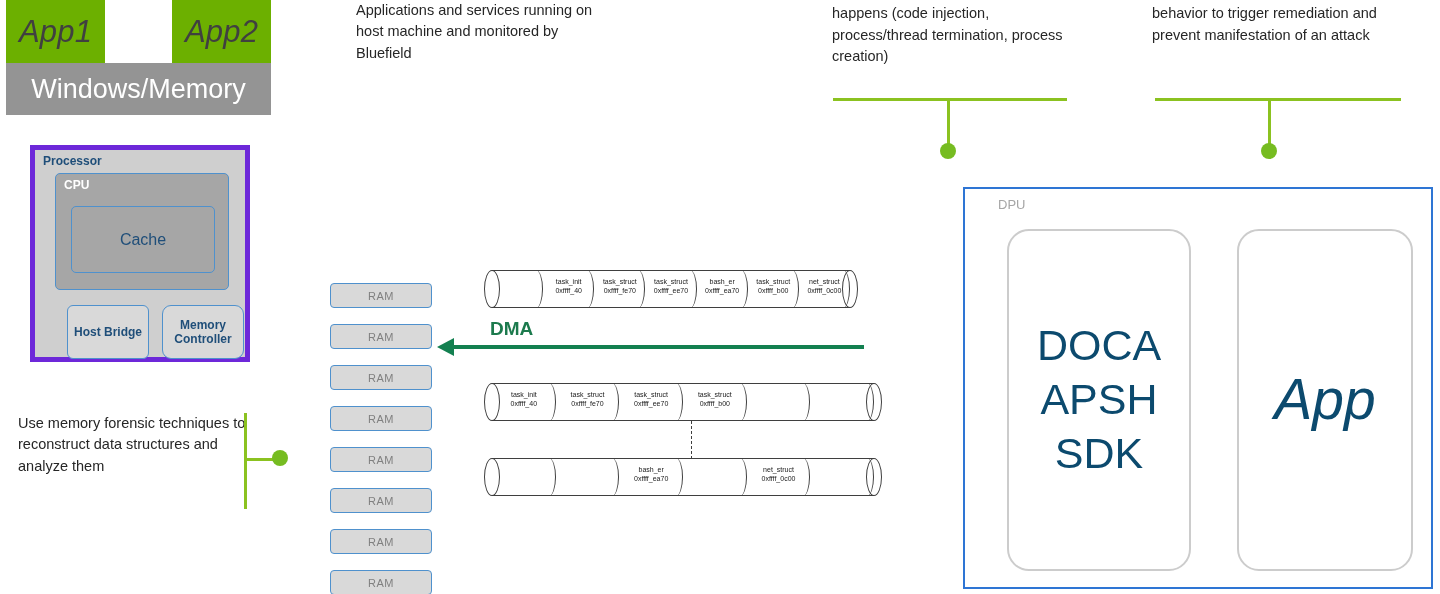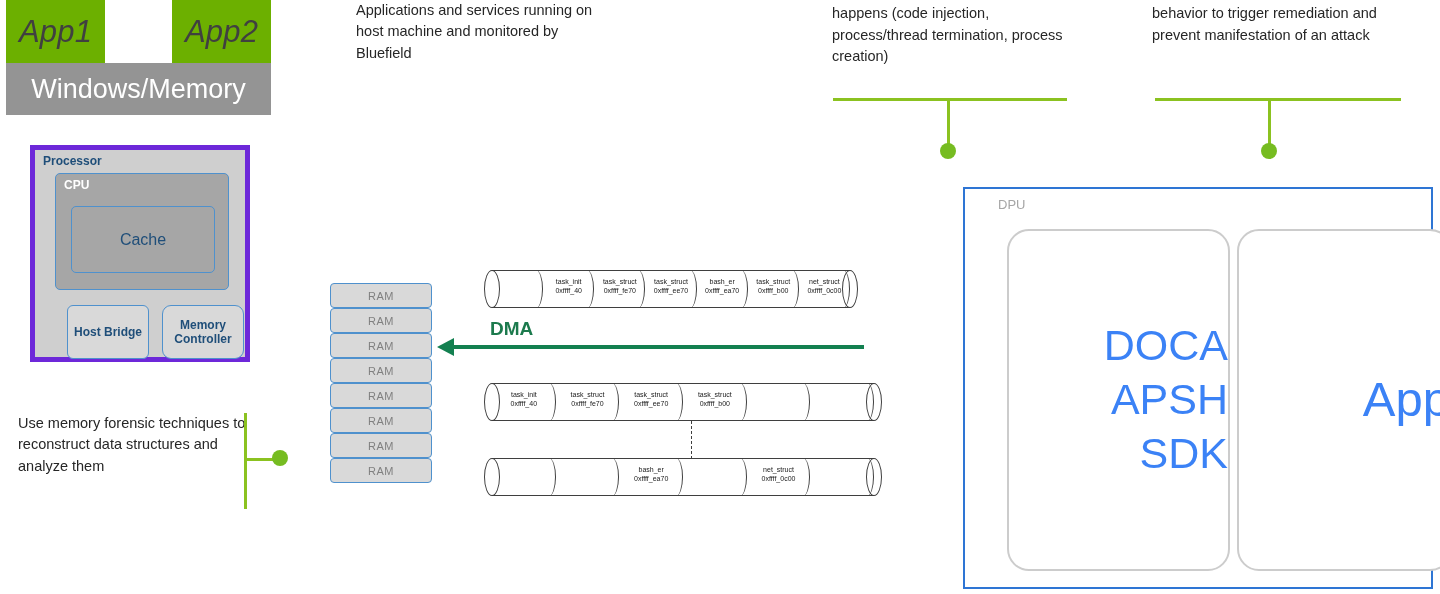--- a/index.html
+++ b/index.html
@@ -48,21 +48,21 @@
     background:#d9d9d9;border:1.6px solid #4F91CD;border-radius:6px;
     display:flex;align-items:center;justify-content:center;text-align:center;
     font-size:12px;font-weight:bold;color:#1F4E79;line-height:1.2;
   }
   #host-bridge{left:32px;}
   #mem-controller{left:127px;border-radius:9px;}
 
   
   #ram-stack{left:330px;top:283px;width:102px;}
   .ram-cell{
-    width:100px;height:23px;margin-bottom:0;
+    width:100px;height:23px;margin-bottom:16px;
     background:#d9d9d9;border:1.3px solid #4F91CD;border-radius:4px;
     display:flex;align-items:center;justify-content:center;
     font-size:11px;color:#808080;letter-spacing:.5px;
   }
 
   
   #dma-label{
     left:490px;top:318px;font-size:19px;color:#1C7A4D;font-weight:bold;
   }
   #dma-line{left:452px;top:345px;width:412px;height:4px;background:#138050;}
@@ -129,28 +129,27 @@
 
   
   #dpu{
     left:963px;top:187px;width:466px;height:398px;
     border:2px solid #2E75D4;background:#ffffff;
   }
   #dpu-label{left:33px;top:8px;font-size:13px;color:#a6a6a6;}
   .dpu-box{
     position:absolute;top:40px;height:338px;
     border:2px solid #cccccc;border-radius:22px;background:#ffffff;
-    display:flex;flex-direction:column;align-items:flex-end;justify-content:center;
-    color:#3b82f6;
-    padding-left:39px;
+    display:flex;flex-direction:column;align-items:center;justify-content:center;
+    color:#0c4a6e;
   }
   #dpu-sdk{left:42px;width:180px;}
   #dpu-app{left:272px;width:172px;}
   .dpu-line{font-size:43px;line-height:1.25;}
-  #dpu-app .dpu-line{font-size:49px;}
+  #dpu-app .dpu-line{font-size:57px;font-style:italic;}
 </style>
 </head>
 <body>
 
 <div class="abs app-block" id="app1">
   <span>App1</span>
 </div>
 <div class="abs app-block" id="app2">
   <span>App2</span>
 </div>

